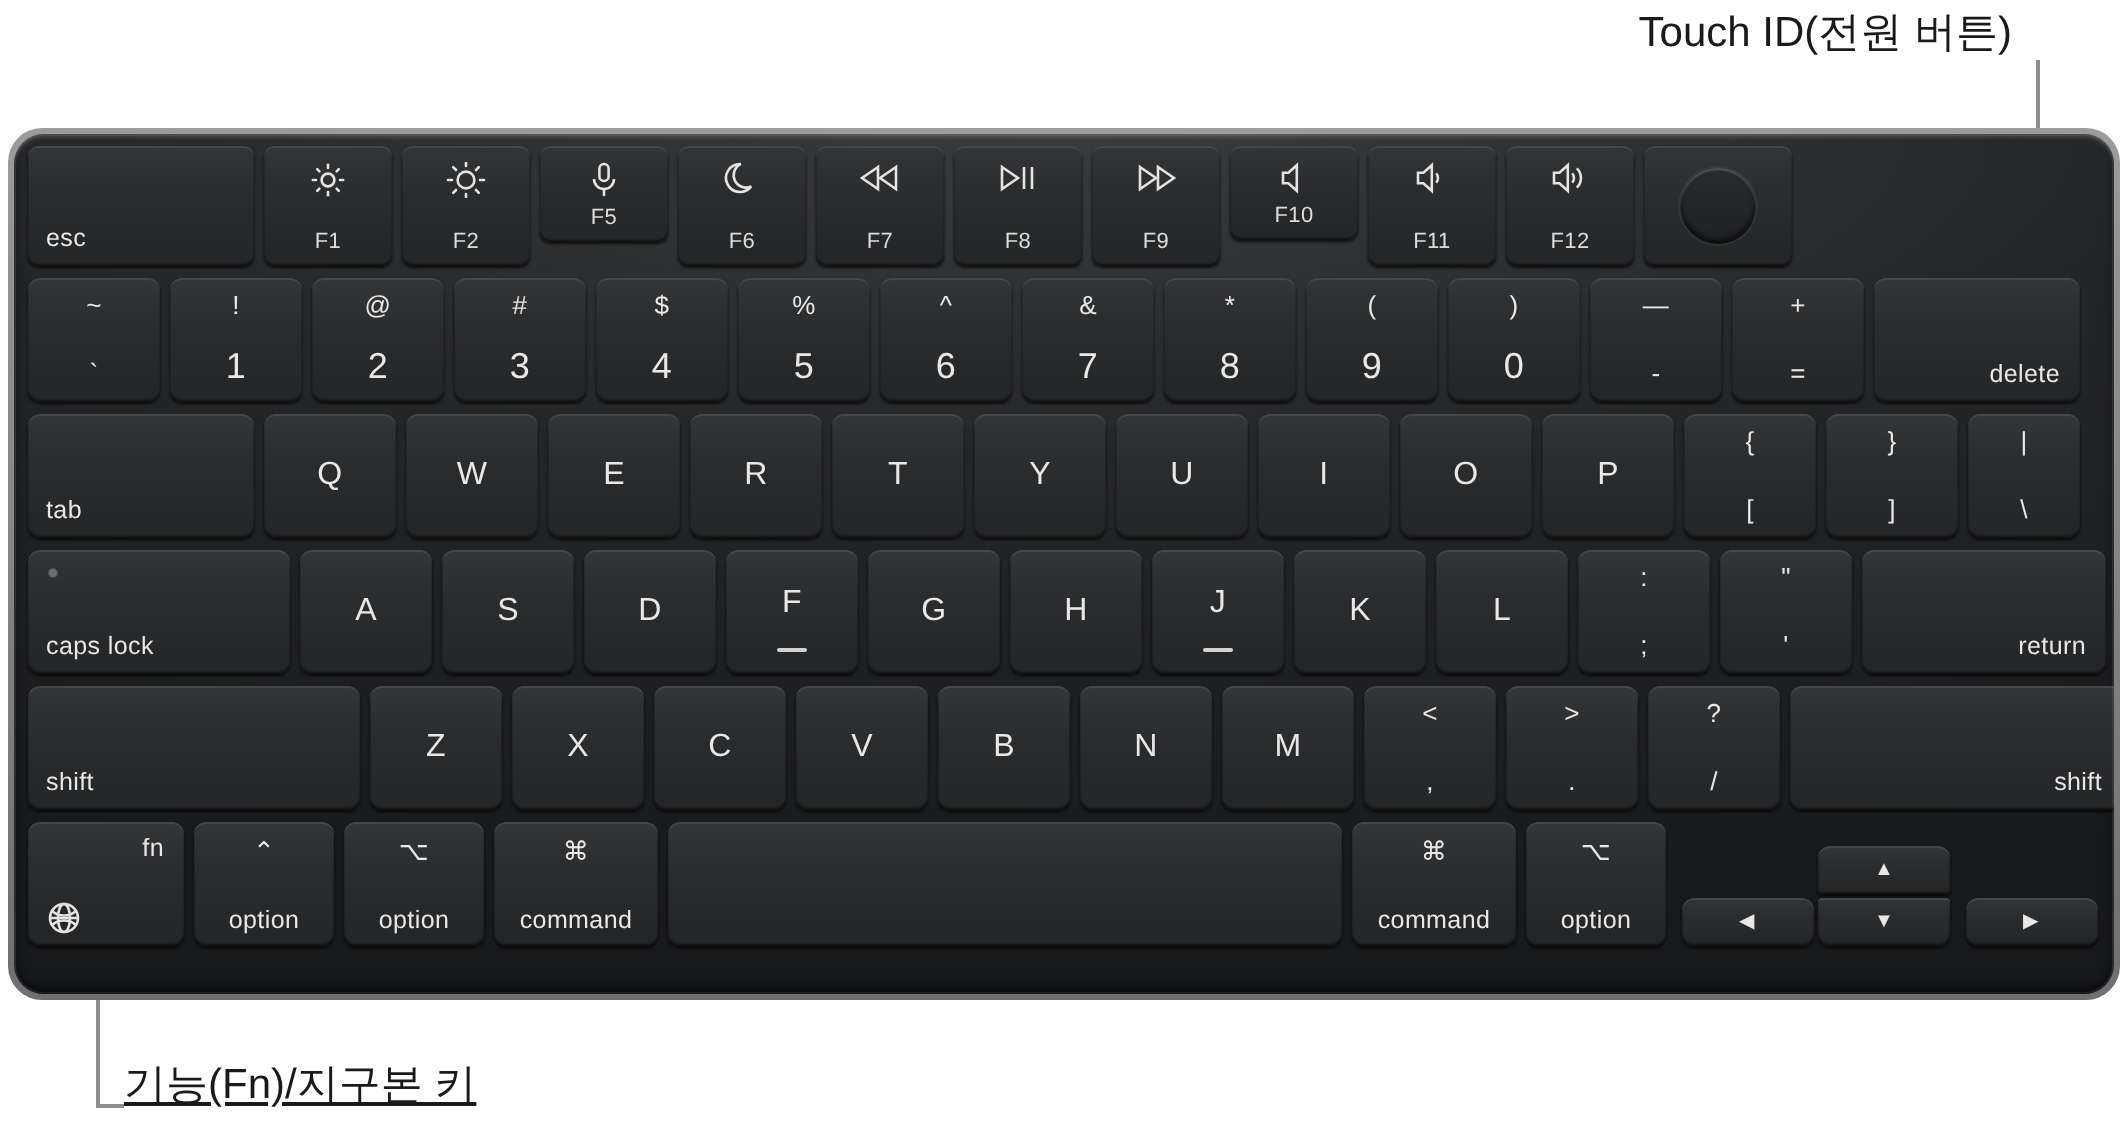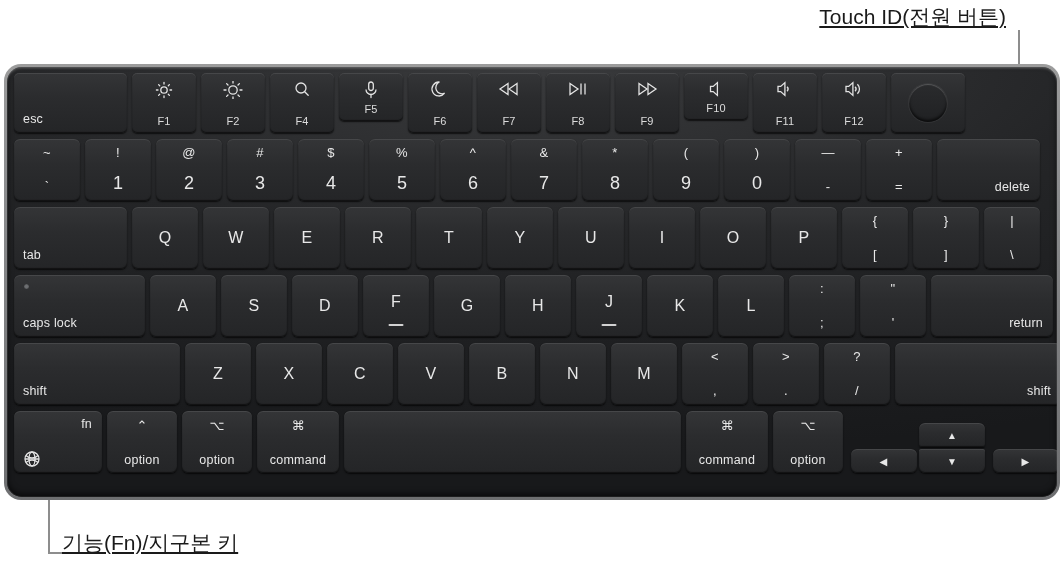--- a/index.html
+++ b/index.html
@@ -13,21 +13,21 @@
 
   
   .annot {
     position: absolute;
     color: #1a1a1a;
     font-size: 21px;
     line-height: 1.1;
     white-space: nowrap;
     font-family: "Liberation Sans", "DejaVu Sans", sans-serif;
   }
-  #annot-touchid { right: 58px; top: 5px; text-decoration: underline; }
+  #annot-touchid { right: 58px; top: 5px; }
   #annot-fn { left: 62px; top: 531px; text-decoration: underline; }
   .leader {
     position: absolute;
     background: #8d8d8d;
   }
   #leader-touchid-v { left: 1018px; top: 30px; width: 2px; height: 40px; }
   #leader-fn-v { left: 48px; top: 494px; width: 2px; height: 60px; }
   #leader-fn-h { left: 48px; top: 552px; width: 14px; height: 2px; }
 
   
@@ -188,31 +188,20 @@
                 <line x1="5" y1="-5" x2="6.4" y2="-6.4"></line>
                     <line x1="-5" y1="5" x2="-6.4" y2="6.4"></line>
               </g>
                 </g>
               </svg>
           </span>
           <span class="lbl botmid sz-fn">F2</span>
         </div>
 
 
-        <div class="key fkey" style="width:64px;height:60px;">
-          <span class="lbl icon-top">
-            <svg width="64" height="18" viewBox="0 0 64 18">
-                <g transform="translate(32,8)" class="gl">
-              <circle cx="-1" cy="-1" r="5"></circle>
-              <line x1="2.7" y1="2.7" x2="6.2" y2="6.2" stroke-linecap="round"></line>
-            </g>
-              </svg>
-          </span>
-          <span class="lbl botmid sz-fn">F4</span>
-        </div>
 
         <div class="key fkey" style="width:64px;height:48px;">
           <span class="lbl icon-top">
             <svg width="64" height="18" viewBox="0 0 64 18">
                 <g transform="translate(32,8)" class="gl">
               <rect x="-2.3" y="-7" width="4.6" height="8.5" rx="2.3"></rect>
               <path d="M-5 0.5a5 5 0 0 0 10 0"></path>
               <line x1="0" y1="5.5" x2="0" y2="8.5" stroke-linecap="round"></line>
             </g>
               </svg>
@@ -498,21 +487,21 @@
         <div class="key" style="width:66px;height:62px;">
           <span class="lbl dual-top sz-sym">?</span>
           <span class="lbl dual-bot sz-sym">/</span>
         </div>
         <div class="key" style="width:166px;height:62px;">
           <span class="lbl br sz-word">shift</span>
         </div>
       </div>
 
       <div class="row" style="top:344px; height:62px; padding:0 4.5px;">
-        <div class="key" style="width:88px;height:62px;">
+        <div class="key" style="width:78px;height:62px;">
           <span class="lbl tr sz-word">fn</span>
           <span class="lbl bl" style="bottom:5px;">
             <svg width="18" height="18" viewBox="0 0 18 18">
                 <g transform="translate(9,9)" class="gl" stroke-width="1.15">
               <circle r="7"></circle>
               <ellipse rx="3" ry="7"></ellipse>
               <line x1="-7" y1="0" x2="7" y2="0"></line>
               <path d="M-6.1 -3.6 A 9 9 0 0 0 6.1 -3.6"></path>
               <path d="M-6.1 3.6 A 9 9 0 0 1 6.1 3.6"></path>
             </g>

